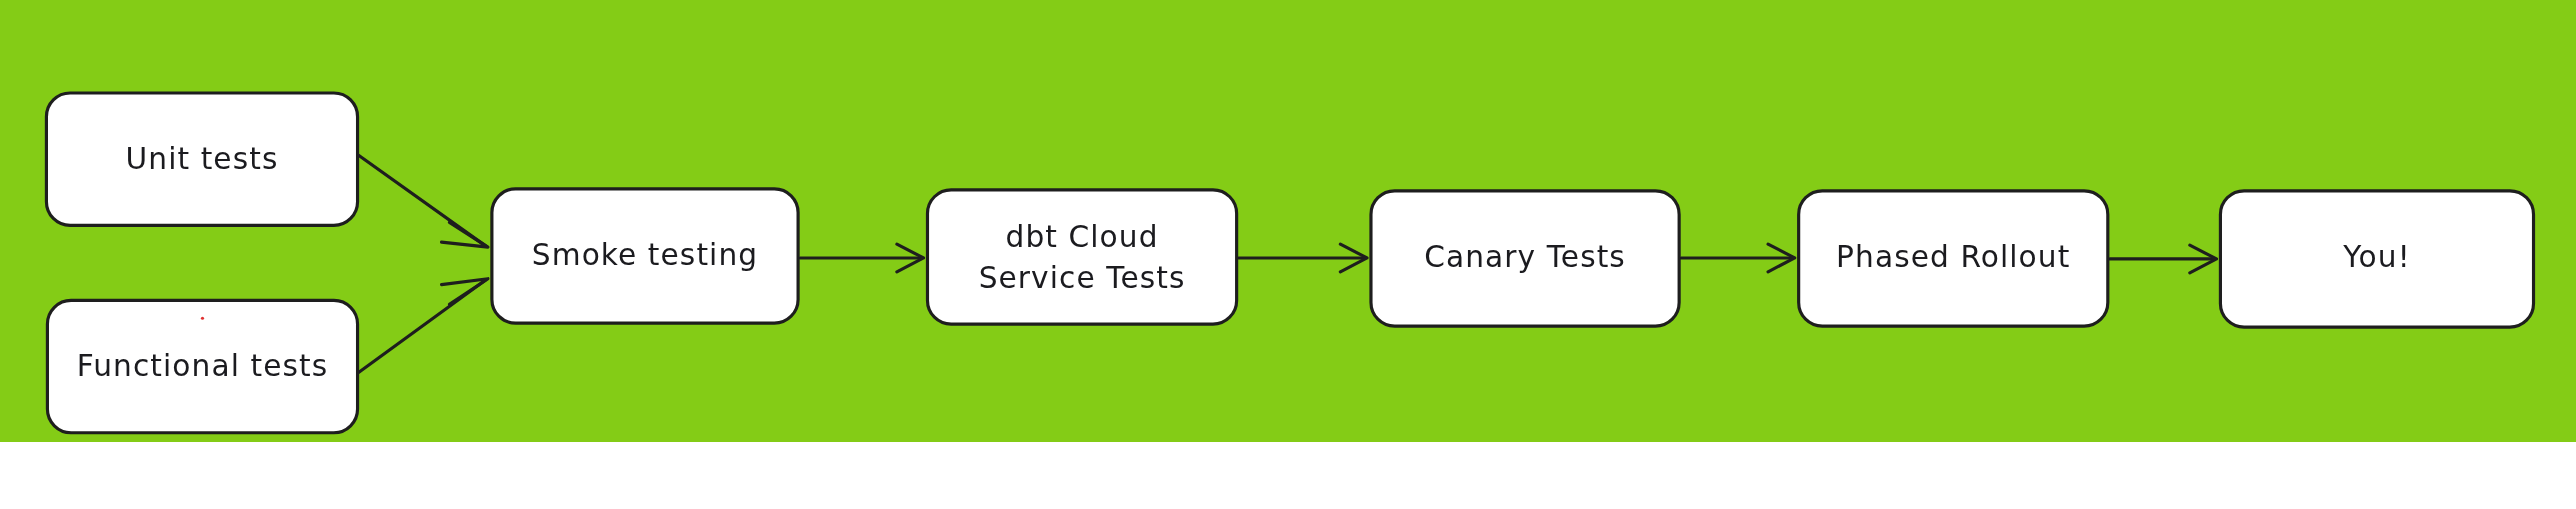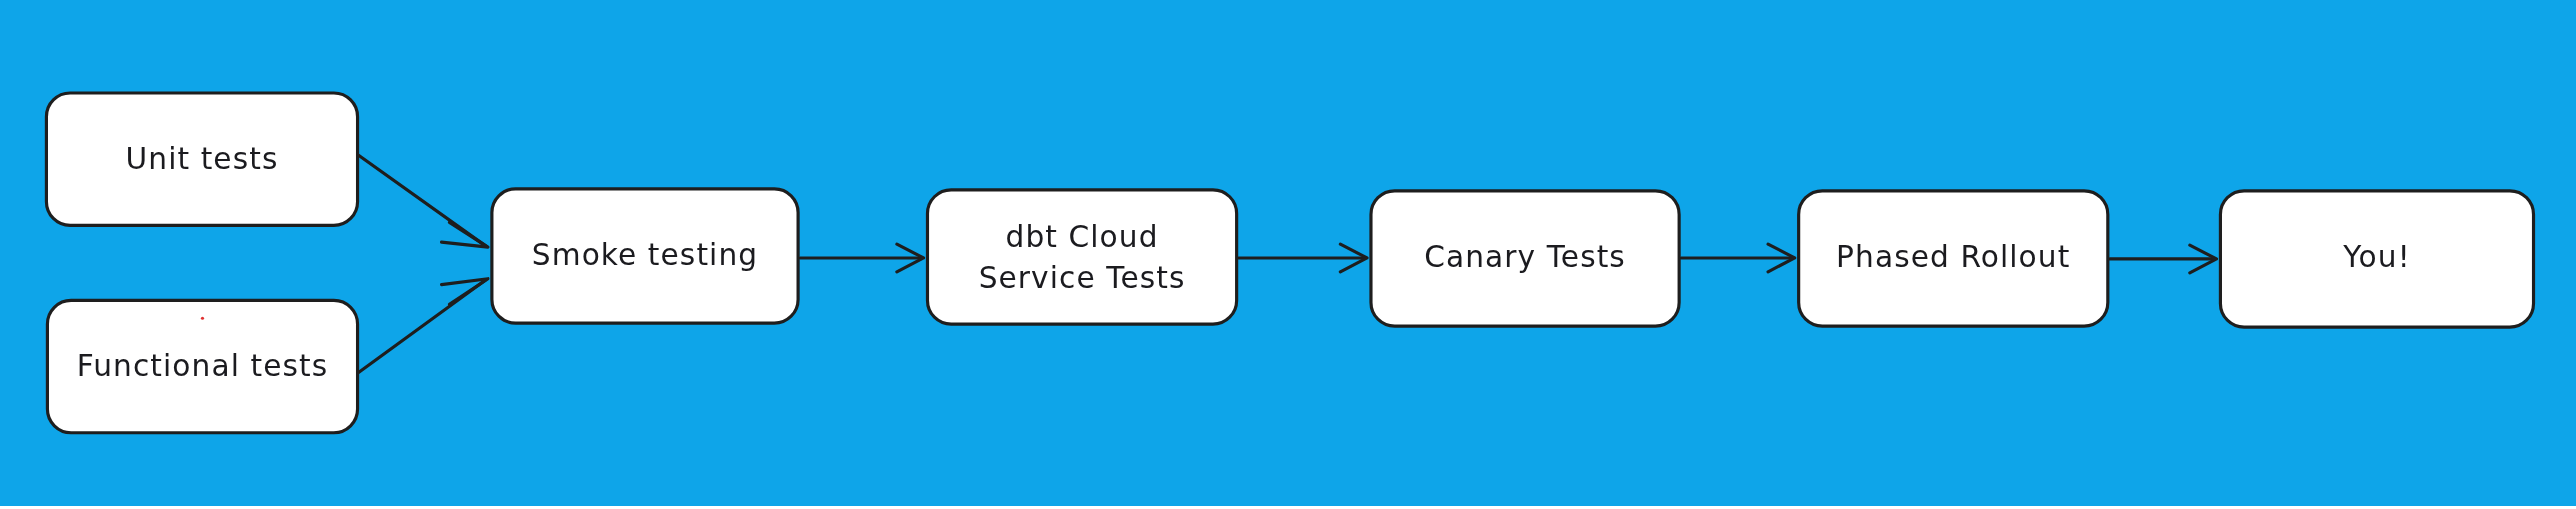--- a/index.html
+++ b/index.html
@@ -9,22 +9,22 @@
   }
   body {
     width: 2576px;
     height: 510px;
     overflow: hidden;
     font-family: "DejaVu Sans", sans-serif;
   }
   #diagram-root {
     position: relative;
     width: 2576px;
-    height: 506px;
-    background: #0ea5e9;
+    height: 442px;
+    background: #84cc16;
   }
   svg#flow-svg {
     position: absolute;
     top: 0;
     left: 0;
     width: 2576px;
     height: 510px;
     display: block;
   }
   .node-rect {

